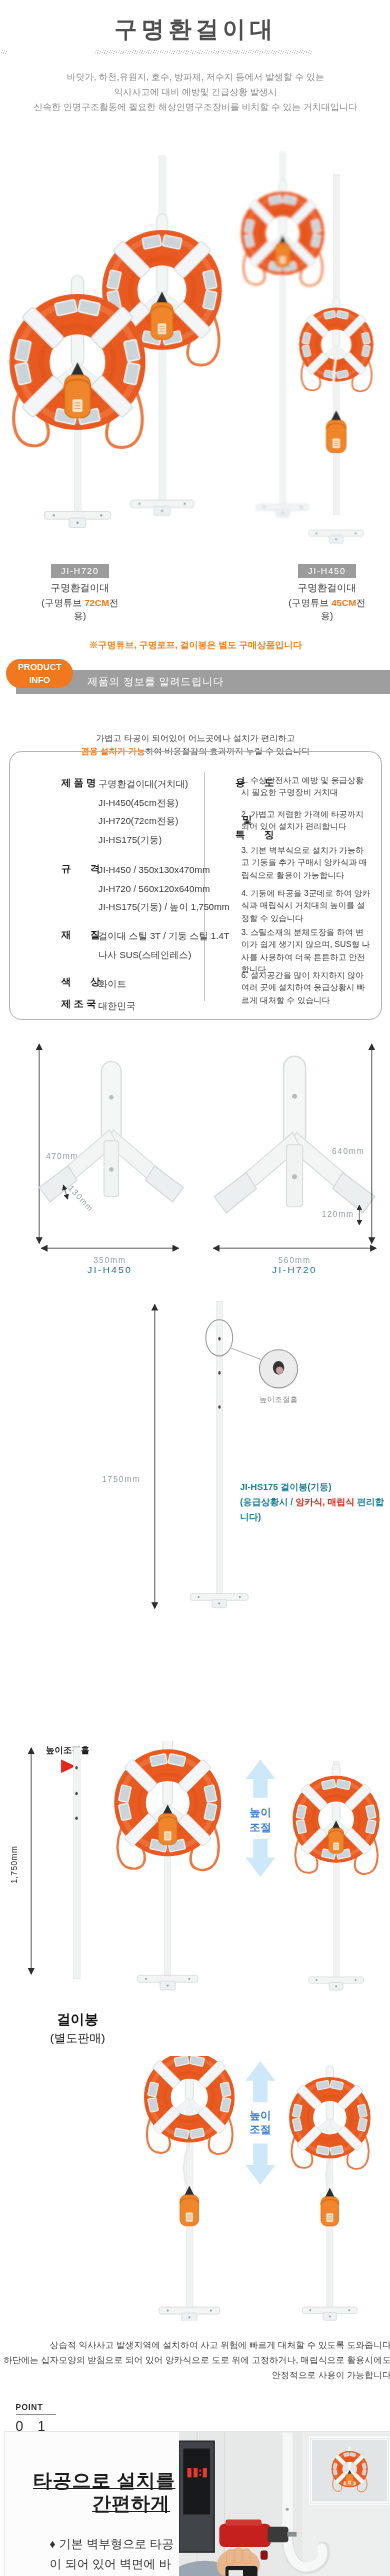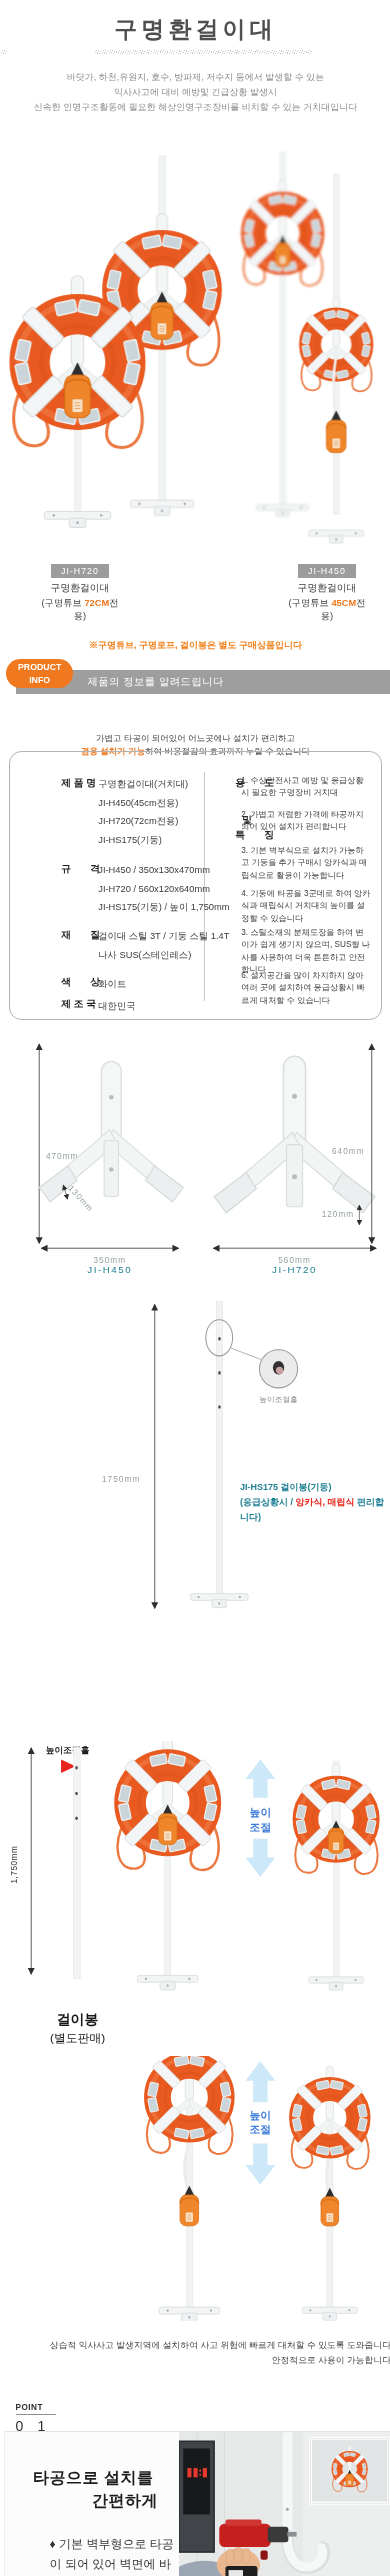--- a/index.html
+++ b/index.html
@@ -44,21 +44,21 @@
   .pole-note .red{color:#e8251a;}
   .install-note{top:1653px;font-size:8.5px;line-height:13.4px;font-weight:bold;color:#f0821e;}
   .install-note .blk{color:#3c3c3c;font-weight:normal;}
   .benefit{top:2338px;font-size:8.8px;line-height:15px;color:#3f3f3f;text-align:right;}
   
   .point-head{left:15.5px;width:62px;}
   .pt-label{font-size:8.2px;font-weight:bold;color:#2f2f2f;letter-spacing:0.5px;}
   .pt-rule{width:40px;height:1px;background:#8f8f8f;margin:2.1px 0 3.1px 0;}
   .pt-num{font-size:14px;color:#2f2f2f;letter-spacing:5.2px;}
   .pt-panel{background:#fcfcfc;border-top:0.5px solid #e4e4e4;border-left:0.5px solid #ececec;}
-  .pt-title{position:absolute;font-size:16px;font-weight:bold;color:#1d1d1d;letter-spacing:0.5px;}
+  .pt-title{position:absolute;font-size:19px;font-weight:bold;color:#1d1d1d;letter-spacing:0.5px;text-decoration:underline;}
   .pt-body{position:absolute;font-size:12px;color:#333;line-height:1.68;margin-left:28px;}
   .svgph{display:block;}
   text{font-family:"Liberation Sans",sans-serif;}
   .blue-t{fill:#3f7ed8;font-size:21px;font-weight:bold;}
 </style>
 </head>
 <body>
 
 <svg width="0" height="0" style="position:absolute" aria-hidden="true">
   <defs>
@@ -353,20 +353,21 @@
     <g fill="#cde8f8">
       <polygon points="505,10 534,48 519,48 519,90 491,90 491,48 476,48"></polygon>
       <polygon points="505,250 534,212 519,212 519,170 491,170 491,212 476,212"></polygon>
     </g>
     <text class="blue-t" x="505" y="122" text-anchor="middle">높이</text>
     <text class="blue-t" x="505" y="150" text-anchor="middle">조절</text>
   </svg>
 
   <div class="abs ctr benefit">
     <div>상습적 익사사고 발생지역에 설치하여 사고 위험에 빠르게 대처할 수 있도록 도와줍니다</div>
+    <div>하단에는 십자모양의 받침으로 되어 있어 앙카식으로 도로 위에 고정하거나, 매립식으로 활용시에도</div>
     <div>안정적으로 사용이 가능합니다</div>
   </div>
 
   <div class="abs point-head" style="top:2403px">
     <div class="pt-label">POINT</div>
     <div class="pt-rule"></div>
     <div class="pt-num">0 1</div>
   </div>
   <div class="abs pt-panel" style="top:2431px;left:4.1px;width:386px;height:202px">
     <div class="pt-title" style="left:28px;top:36px">타공으로 설치를</div>

